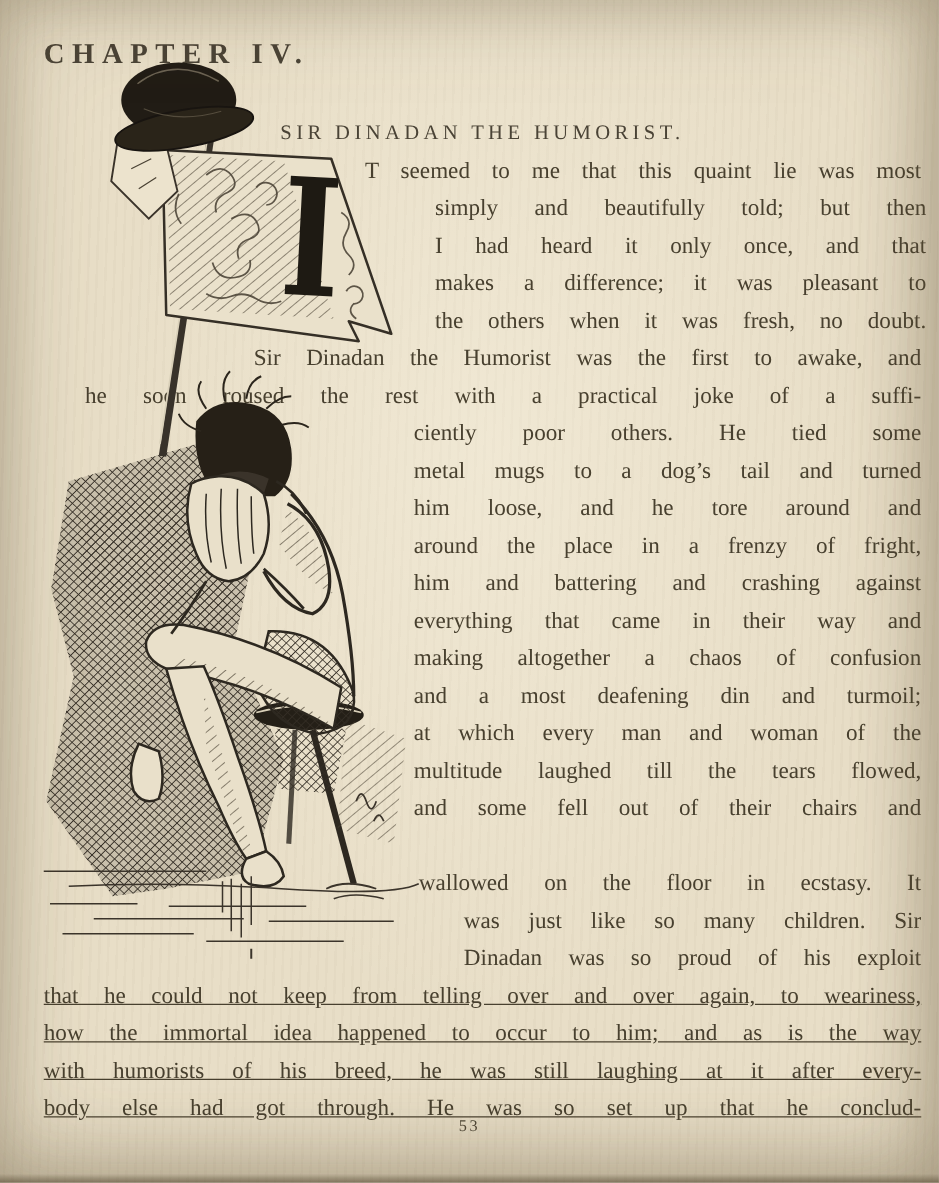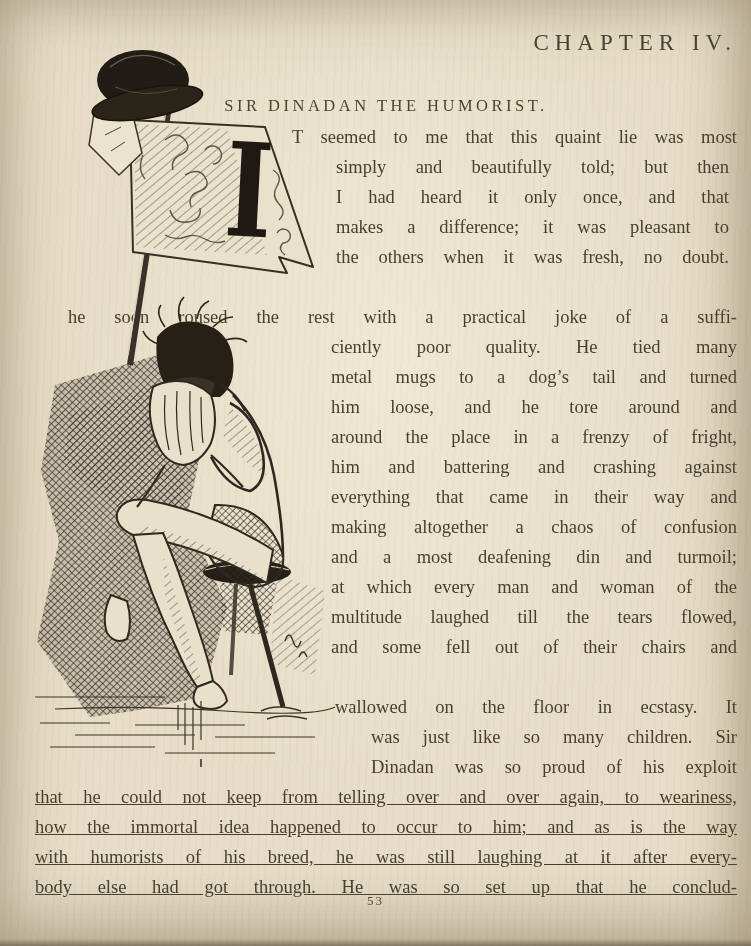--- a/index.html
+++ b/index.html
@@ -20,42 +20,42 @@
       inset -18px 0 50px rgba(112,96,66,0.16),
       inset 0 -28px 55px rgba(100,86,58,0.22),
       inset 0 8px 35px rgba(112,96,66,0.10);
   }
   .edge-bottom{
     position:absolute;left:0;right:0;bottom:0;height:7px;z-index:51;pointer-events:none;
     background:linear-gradient(rgba(70,58,36,0), rgba(70,58,36,0.5));
   }
   .h-chapter{
     position:absolute;top:30px;left:35px;width:702px;margin:0;
-    text-align:right;font-weight:normal;
+    text-align:left;font-weight:bold;
     font-size:23px;letter-spacing:6px;color:#4a4336;
   }
   .h-section{
     position:absolute;top:96px;left:35px;width:702px;margin:0;
     text-align:center;font-weight:normal;
     font-size:16.5px;letter-spacing:3.5px;color:#4a4336;
   }
   .tl{
     position:absolute;
     font-size:18.5px;line-height:30px;
     text-align:justify;text-align-last:justify;-moz-text-align-last:justify;
     color:#48402f;
   }
   .grp{position:absolute;}
   .grp .jline{
     font-size:18.5px;line-height:30px;
     text-align:justify;text-align-last:justify;-moz-text-align-last:justify;
     color:#48402f;
   }
   .ln-a{top:122px;left:292px;width:445px;}
-  .grp-b{top:152px;left:336px;width:393px;}
+  .grp-b{top:152px;left:348px;width:393px;}
   .ln-c{top:272px;left:203px;width:534px;}
   .ln-d{top:302px;left:68px;width:669px;}
   .grp-e{top:332px;left:331px;width:406px;}
   .ln-f{top:692px;left:335px;width:402px;}
   .grp-g{top:722px;left:371px;width:366px;}
   .grp-h{top:782px;left:35px;width:702px;text-decoration:underline;}
   .pageno{
     position:absolute;top:893px;left:0;width:751px;
     text-align:center;font-size:13px;letter-spacing:2px;color:#4e4636;
   }
@@ -172,24 +172,25 @@
 
   <div class="tl ln-a">T seemed to me that this quaint lie was most</div>
 
   <div class="grp grp-b">
     <div class="jline">simply and beautifully told; but then</div>
     <div class="jline">I had heard it only once, and that</div>
     <div class="jline">makes a difference; it was pleasant to</div>
     <div class="jline">the others when it was fresh, no doubt.</div>
   </div>
 
+  <div class="tl ln-c">Sir Dinadan the Humorist was the first to awake, and</div>
   <div class="tl ln-d">he soon roused the rest with a practical joke of a suffi-</div>
 
   <div class="grp grp-e">
-    <div class="jline">ciently poor quality. He tied many</div>
+    <div class="jline">ciently poor others. He tied some</div>
     <div class="jline">metal mugs to a dog’s tail and turned</div>
     <div class="jline">him loose, and he tore around and</div>
     <div class="jline">around the place in a frenzy of fright,</div>
     <div class="jline">him and battering and crashing against</div>
     <div class="jline">everything that came in their way and</div>
     <div class="jline">making altogether a chaos of confusion</div>
     <div class="jline">and a most deafening din and turmoil;</div>
     <div class="jline">at which every man and woman of the</div>
     <div class="jline">multitude laughed till the tears flowed,</div>
     <div class="jline">and some fell out of their chairs and</div>

